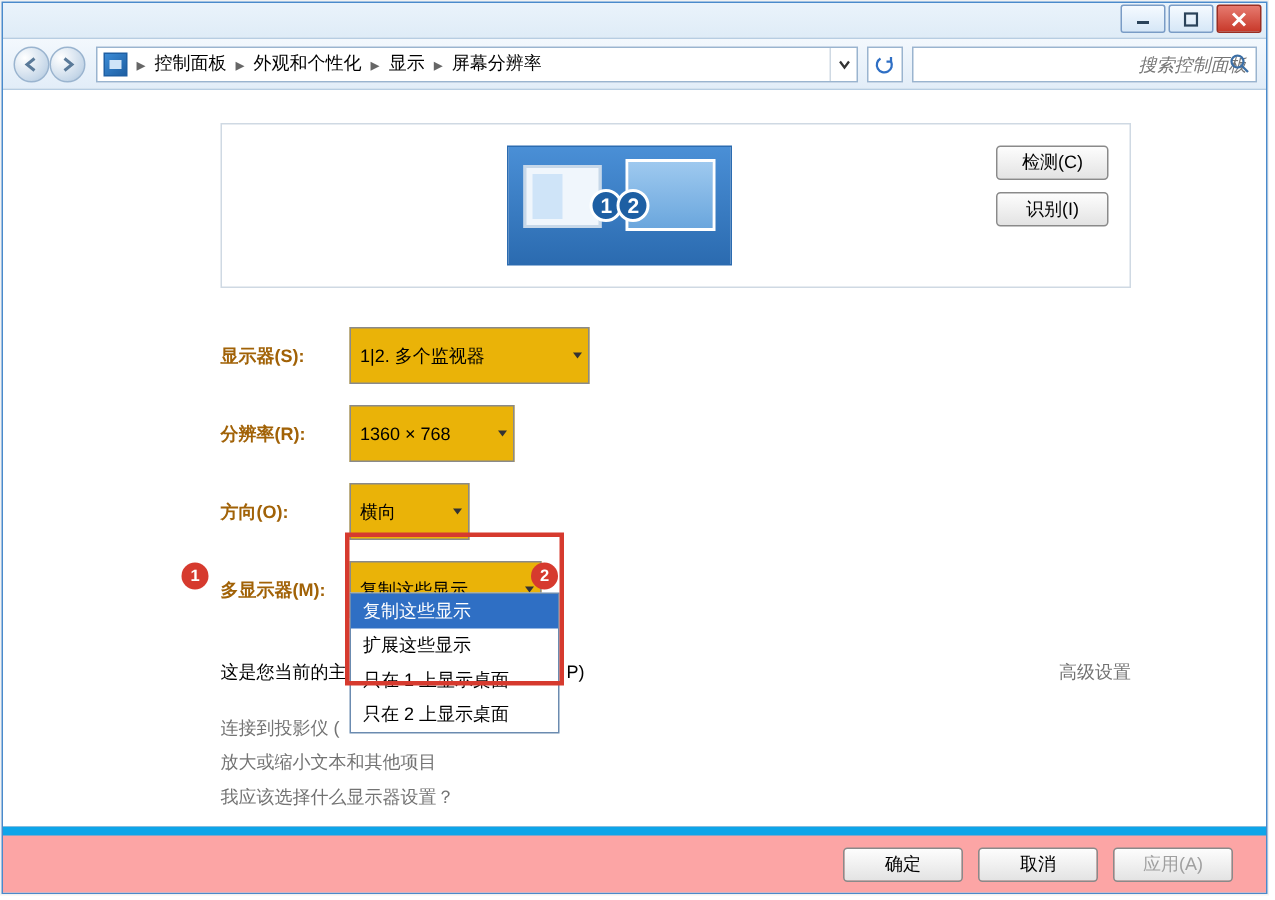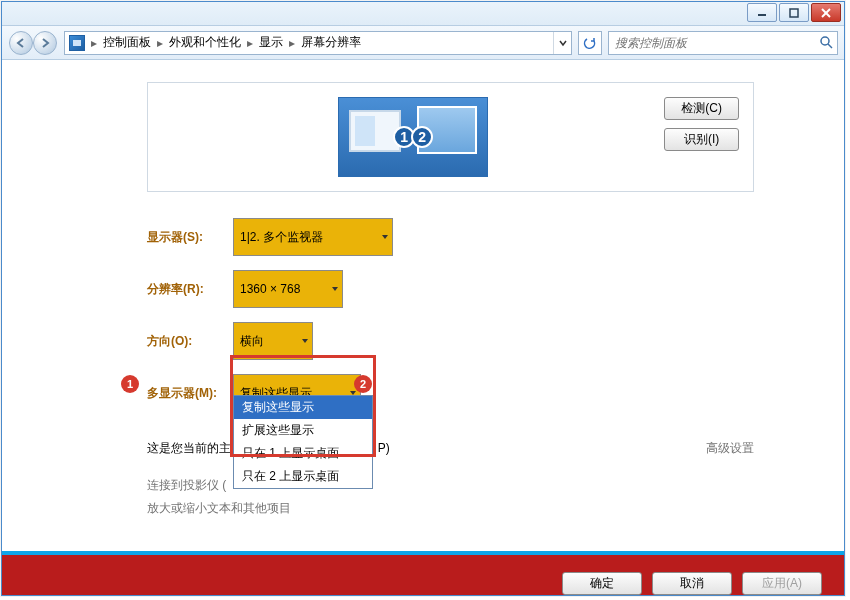--- a/index.html
+++ b/index.html
@@ -99,20 +99,21 @@
     width:230px; height:24px;
     border:1px solid #9ab4cf; background:#fff;
     display:flex; align-items:center;
     padding:0 4px;
     color:#888; font-style:italic;
     position:relative;
   }
   .searchbox input {
     border:none; outline:none; flex:1; font-size:12px; font-style:italic; color:#888;
     font-family: inherit;
+    text-align: right;
   }
   .searchbox .search-icon {
     position:absolute; right:4px; top:3px;
     color:#3b6ea5;
   }
 
   
   .content {
     position:absolute; left:0; right:0; top:58px; bottom:44px;
     padding: 22px 90px 0 145px;
@@ -221,23 +222,23 @@
   }
 
   .static-line { margin:8px 0; color:#000; }
   .link { color:#737373; cursor:pointer; }
   .link-row { margin:6px 0; }
 
   
   .footer {
     position:absolute; left:0; right:0; bottom:0;
     height:44px;
-    background:#b91c1c;
-    border-top:4px solid #0ea5e9;
-    display:flex; align-items:flex-end; justify-content:flex-end;
+    background:#fca5a5;
+    border-top:6px solid #0ea5e9;
+    display:flex; align-items:center; justify-content:flex-end;
     padding:0 22px; gap:10px;
   }
   .footer .btn { min-width:80px; }
 </style>
 </head>
 <body>
 
 <div class="window">
 
   <div class="titlebar">
@@ -384,20 +385,23 @@
       <span>P)</span>
       <span class="link" style="position:absolute; right:0;">高级设置</span>
     </div>
 
     <div class="link-row" style="margin-top:20px;">
       <span class="link">连接到投影仪 (</span>
     </div>
     <div class="link-row">
       <span class="link">放大或缩小文本和其他项目</span>
     </div>
+    <div class="link-row">
+      <span class="link">我应该选择什么显示器设置？</span>
+    </div>
 
   </div>
 
   <div class="footer">
     <button class="btn">确定</button>
     <button class="btn">取消</button>
     <button class="btn" disabled="">应用(A)</button>
   </div>
 
 </div>

